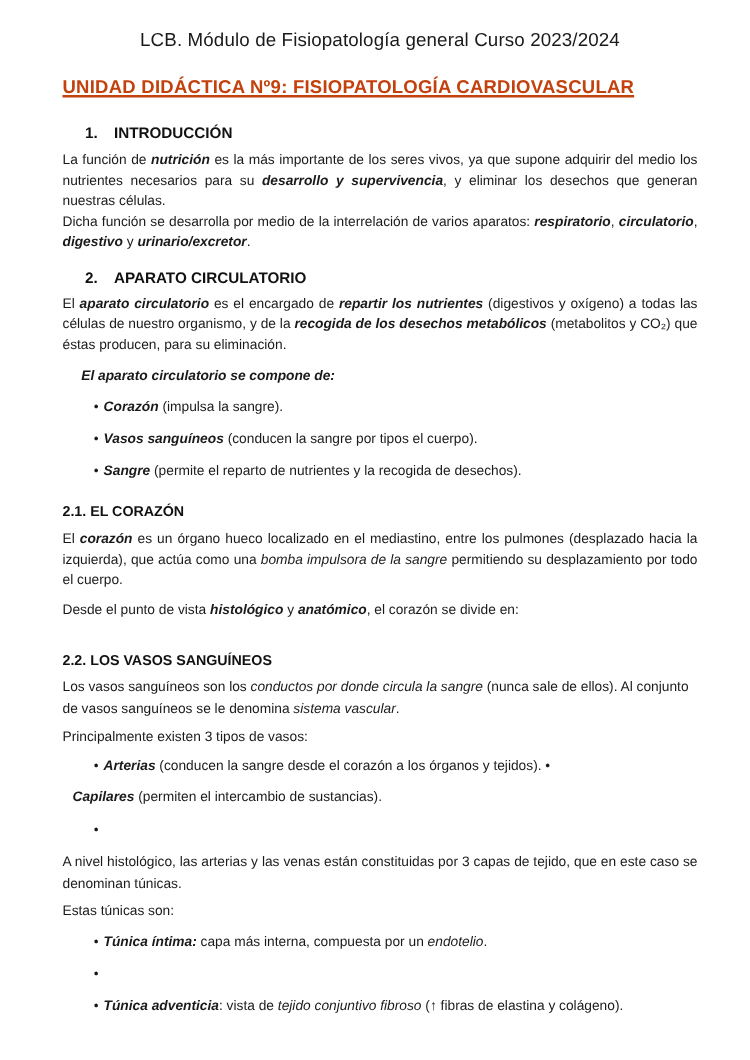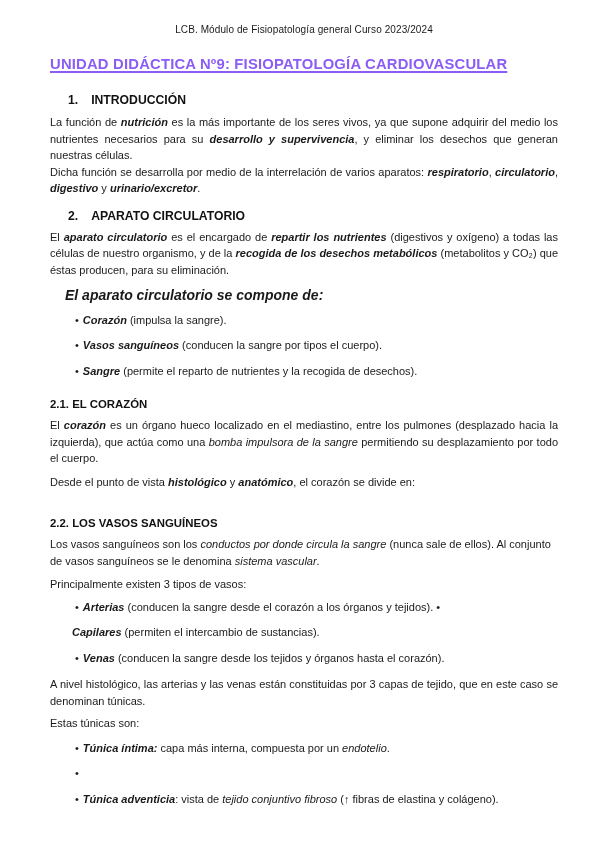--- a/index.html
+++ b/index.html
@@ -9,34 +9,34 @@
     color:#1a1a1a;
     -webkit-font-smoothing:antialiased;
   }
   .page{
     box-sizing:border-box;
     width:600px;height:848px;
     padding:24px 42px 0 50px;
     background:#ffffff;
   }
   .doc-header{
-    font-size:10px;
+    font-size:15px;
     text-align:center;
     color:#1a1a1a;
     letter-spacing:.1px;
   }
   .doc-title{
     margin:21px 0 0 0;
     font-size:14.8px;
     font-weight:bold;
     text-decoration:underline;
     text-decoration-thickness:1.5px;
     text-underline-offset:2px;
     letter-spacing:.2px;
-    color:#8b5cf6;
+    color:#c2410c;
   }
   .h-num{
     display:flex;
     gap:13px;
     margin:0 0 0 18px;
     font-size:12.2px;
     font-weight:bold;
     color:#111;
   }
   .h-num.first{margin-top:21px;}
@@ -52,30 +52,30 @@
   p{
     margin:0;
     font-size:11px;
     line-height:16.5px;
     color:#1a1a1a;
   }
   p.just{text-align:justify;}
   .mt7{margin-top:7px;}
   .mt6{margin-top:6px;}
   .mt10{margin-top:10px;}
-  .boldline{font-weight:bold;font-size:14px;line-height:16.5px;margin-top:9px;padding-left:15px;}
+  .boldline{font-weight:bold;font-size:11px;line-height:16.5px;margin-top:9px;padding-left:15px;}
   .bullets{margin-top:8px;}
   .bullets.tight{margin-top:6px;}
   .bullet{
     display:flex;
     margin:0 0 9px 25px;
     font-size:11px;
     line-height:16.5px;
   }
-  .bullet.nomark{margin-left:22px;}
+  .bullet.nomark{margin-left:8px;}
   .bullet .marker{
     flex:0 0 auto;
     margin-right:4px;
   }
   .run-b{font-weight:bold;font-style:italic;}
   .run-i{font-style:italic;}
 </style>
 </head>
 <body>
 
@@ -130,21 +130,20 @@
     <div class="bullets tight">
       <div class="bullet">
         <span class="marker">•</span>
         <span><span class="run-b">Arterias</span><span> (conducen la sangre desde el corazón a los órganos y tejidos). •</span></span>
       </div>
       <div class="bullet nomark">
         <span><span class="run-b">Capilares</span><span> (permiten el intercambio de sustancias).</span></span>
       </div>
       <div class="bullet">
         <span class="marker">•</span>
-        <span><span class="run-b">Venas</span><span> (conducen la sangre desde los tejidos y órganos hasta el corazón).</span></span>
       </div>
     </div>
     <p class="just mt10"><span>A nivel histológico, las arterias y las venas están constituidas por 3 capas de tejido, que en este caso se denominan túnicas.</span></p>
     <p class="mt6"><span>Estas túnicas son:</span></p>
     <div class="bullets">
       <div class="bullet">
         <span class="marker">•</span>
         <span><span class="run-b">Túnica íntima:</span><span> capa más interna, compuesta por un </span><span class="run-i">endotelio</span><span>.</span></span>
       </div>
       <div class="bullet">

